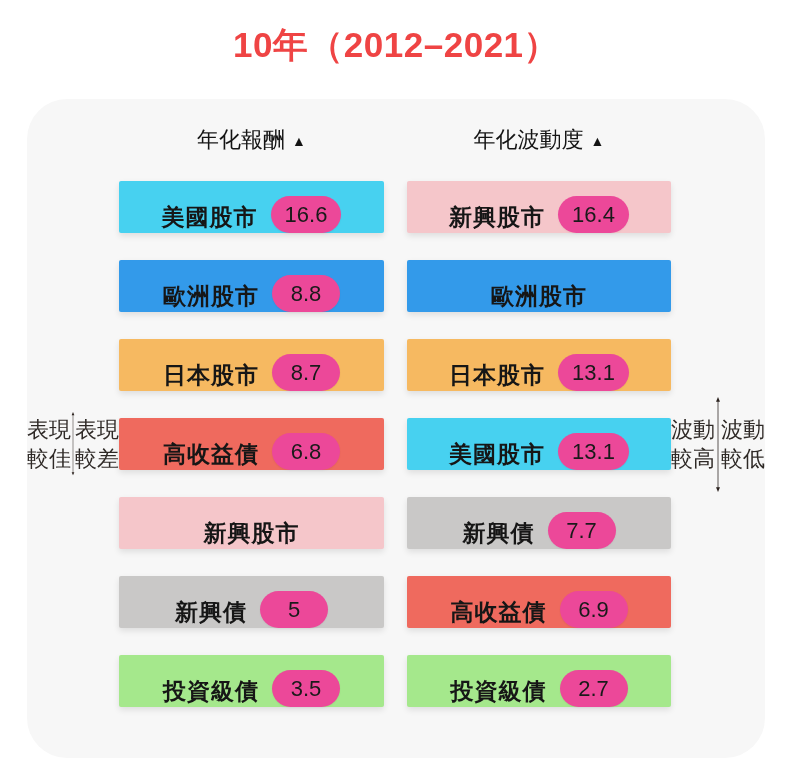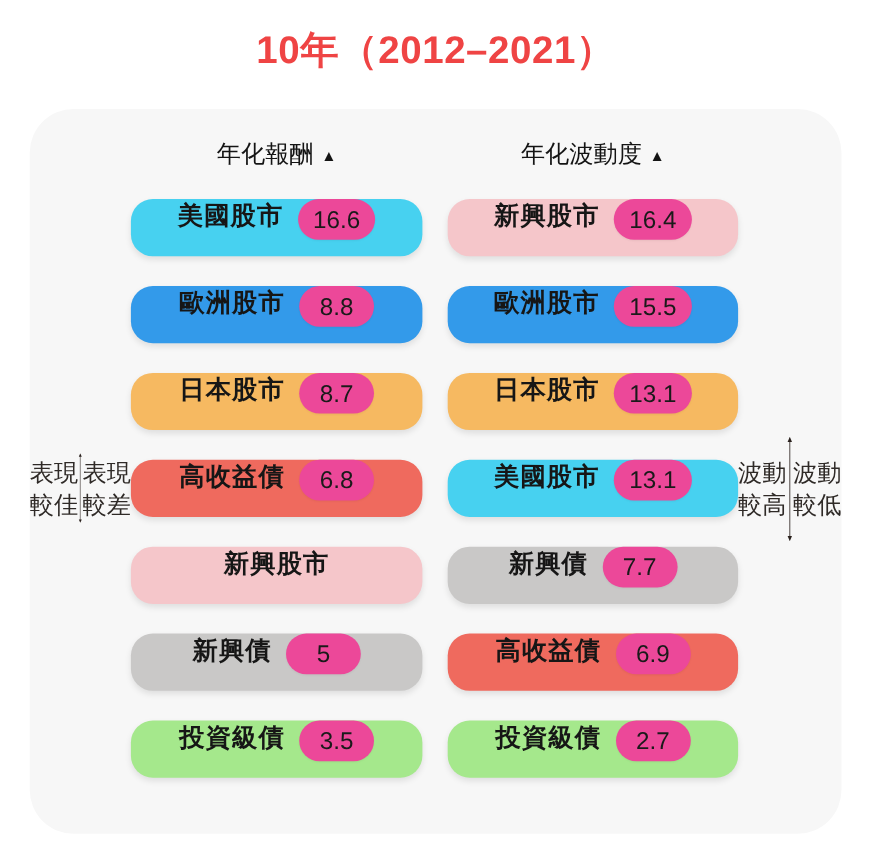--- a/index.html
+++ b/index.html
@@ -48,23 +48,23 @@
     grid-row: 2;
     display: flex;
     flex-direction: column;
     gap: 27px;
     height: 526px;
   }
   .bars-left  { grid-column: 2; }
   .bars-right { grid-column: 4; }
   .bar {
     height: 52px;
-    border-radius: 20px;
-    display: flex;
-    align-items: flex-start;
+    border-radius: 2px;
+    display: flex;
+    align-items: flex-end;
     justify-content: center;
     gap: 13px;
     box-shadow: 0 3px 6px rgba(0,0,0,0.10);
   }
   .bar-label {
     font-size: 23px;
     font-weight: 600;
     color: #161616;
     letter-spacing: 1px;
   }
@@ -177,21 +177,20 @@
     <span class="value-pill">3.5</span>
   </div>
     </div>
   <div class="bars bars-right" id="right-bars">
       <div class="bar" style="background: rgb(245, 198, 202);">
     <span class="bar-label">新興股市</span>
     <span class="value-pill">16.4</span>
   </div>
       <div class="bar" style="background: rgb(51, 154, 234);">
     <span class="bar-label">歐洲股市</span>
-    <span class="value-pill">15.5</span>
   </div>
       <div class="bar" style="background: rgb(246, 185, 97);">
     <span class="bar-label">日本股市</span>
     <span class="value-pill">13.1</span>
   </div>
       <div class="bar" style="background: rgb(71, 209, 240);">
     <span class="bar-label">美國股市</span>
     <span class="value-pill">13.1</span>
   </div>
       <div class="bar" style="background: rgb(201, 200, 199);">

